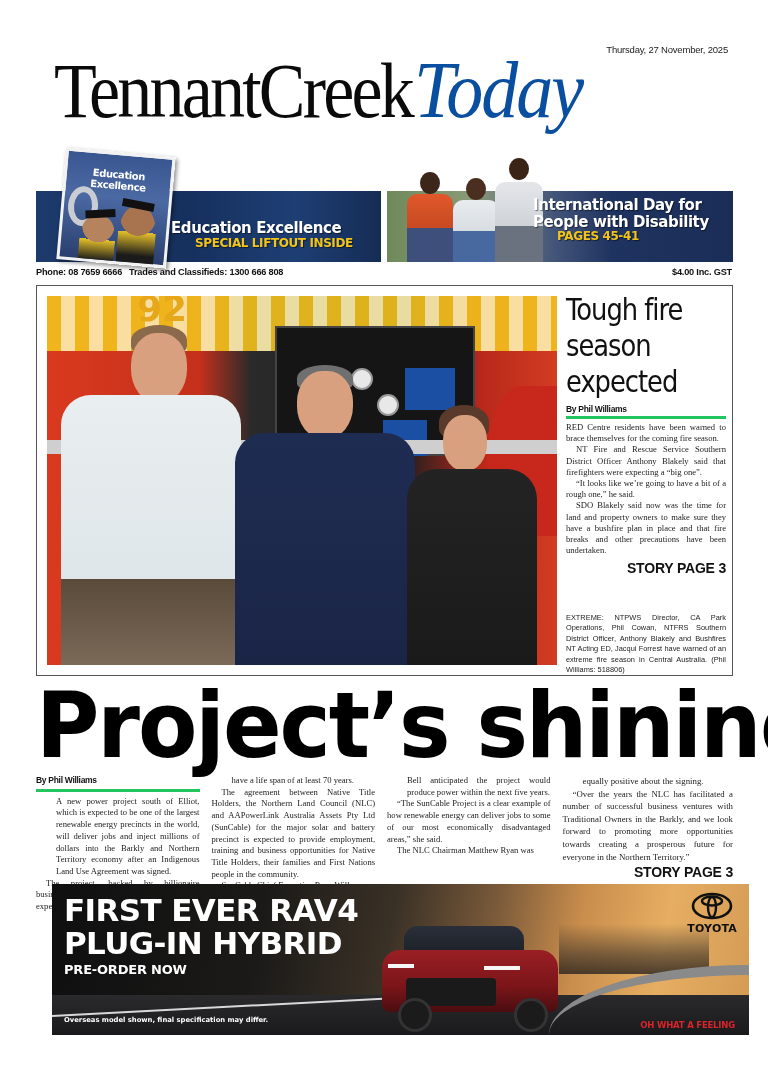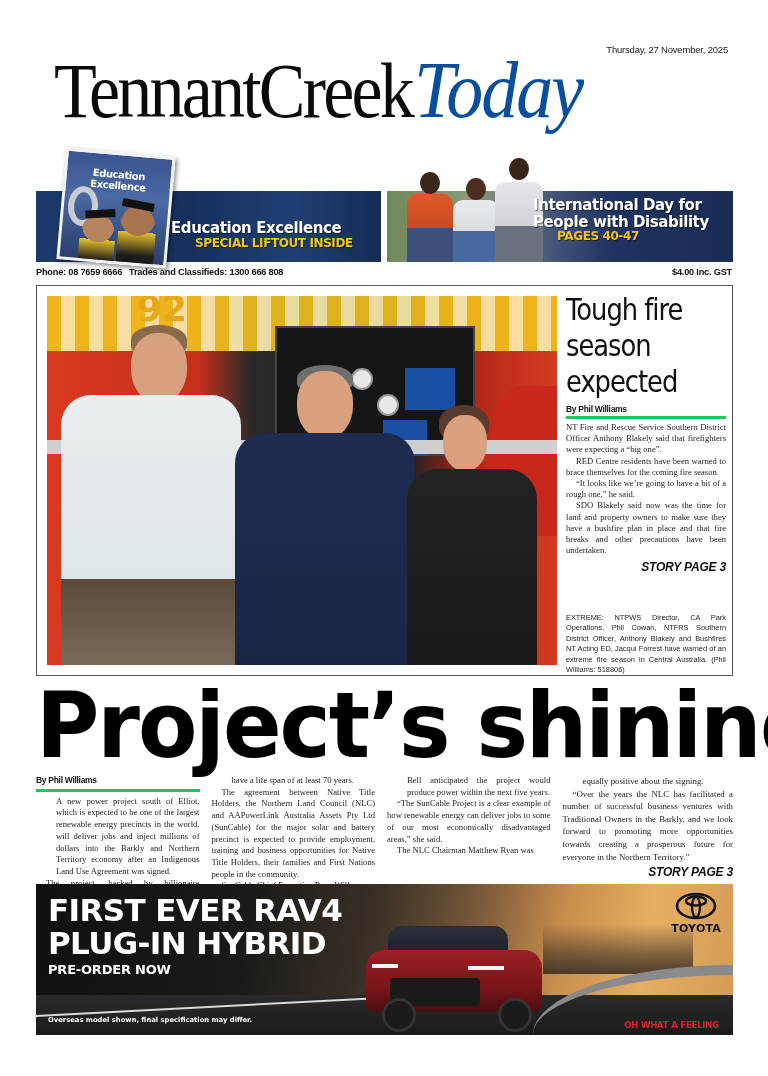--- a/index.html
+++ b/index.html
@@ -55,33 +55,33 @@
   .fig .face { position: absolute; border-radius: 45% 45% 48% 48%; background: #d8a07e; }
   .fig .hair { position: absolute; border-radius: 50% 50% 30% 30%; }
   .fig .body { position: absolute; bottom: 0; border-radius: 30px 30px 0 0; }
 
   .side { position: absolute; top: 0; left: 529px; width: 160px; }
   .side-headline { font-family: "DejaVu Sans", sans-serif; font-size: 30px; line-height: 36px; color: #111; letter-spacing: -1.2px; transform: scaleX(0.86); transform-origin: left; margin-top: 6px; white-space: nowrap; }
   .byline { font-family: "Liberation Sans", sans-serif; font-weight: bold; font-size: 8.5px; color: #111; border-bottom: 3px solid #22c55e; padding-bottom: 2px; margin-top: 4px; letter-spacing: -0.3px; }
   .side-body { font-family: "Liberation Serif", serif; font-size: 8.6px; line-height: 11.2px; color: #222; text-align: justify; margin-top: 3px; }
   .side-body p { text-indent: 10px; }
   .side-body p:first-child { text-indent: 0; }
-  .story-ref { font-family: "Liberation Sans", sans-serif; font-weight: bold; font-size: 12px; text-align: right; margin-top: 4px; color: #111; letter-spacing: -0.2px; font-style: italic; }
+  .story-ref { font-family: "Liberation Sans", sans-serif; font-weight: bold; font-size: 14px; text-align: right; margin-top: 4px; color: #111; letter-spacing: -0.2px; }
   .caption { position: absolute; left: 529px; top: 327px; width: 160px; font-family: "Liberation Sans", sans-serif; font-size: 7.4px; line-height: 10.4px; color: #222; text-align: justify; }
 
   
   .lead-headline { position: absolute; top: 680px; left: 36px; width: 700px; font-family: "DejaVu Sans", sans-serif; font-weight: bold; font-size: 84px; line-height: 1; letter-spacing: -2px; color: #000; transform: scaleX(1.03) scaleY(1.08); transform-origin: left top; white-space: nowrap; }
   .cols { position: absolute; top: 775px; left: 36px; width: 697px; display: flex; gap: 12px; }
   .col { width: 165px; font-family: "Liberation Serif", serif; font-size: 8.6px; line-height: 11.7px; color: #222; text-align: justify; }
   .col p { text-indent: 10px; }
   .col p.noindent { text-indent: 0; margin-left: 20px; }
   .col .byline { margin-top: 0; margin-bottom: 4px; }
 
   
-  .ad { position: absolute; top: 884px; left: 36px; width: 697px; height: 151px; overflow: hidden; background: linear-gradient(100deg, #0f0f10 0%, #1b1a18 30%, #3a3126 48%, #7a5a3a 62%, #c98d4c 74%, #e6ae62 86%, #d39a55 100%); }
+  .ad { position: absolute; top: 884px; left: 52px; width: 697px; height: 151px; overflow: hidden; background: linear-gradient(100deg, #0f0f10 0%, #1b1a18 30%, #3a3126 48%, #7a5a3a 62%, #c98d4c 74%, #e6ae62 86%, #d39a55 100%); }
   .ad .road { position: absolute; bottom: 0; left: 0; right: 0; height: 40px; background: linear-gradient(180deg, #2a2a2c 0%, #1a1a1c 100%); }
   .ad .roadline { position: absolute; bottom: 18px; left: 0; width: 360px; height: 2px; background: #d8d8d8; transform: rotate(-3deg); transform-origin: left; }
   .ad .rail { position: absolute; bottom: 0; right: 0; width: 200px; height: 70px; border-top: 10px solid #8a8a8a; border-radius: 100% 0 0 0; }
   .ad .city { position: absolute; right: 40px; top: 40px; width: 150px; height: 50px; background: linear-gradient(180deg, transparent 0%, rgba(60,50,40,0.6) 60%, rgba(40,35,30,0.8) 100%); }
   .ad-h1 { position: absolute; left: 12px; top: 10px; font-family: "DejaVu Sans", sans-serif; font-weight: bold; font-size: 31px; line-height: 33px; color: #fff; letter-spacing: -0.6px; }
   .ad-h2 { position: absolute; left: 12px; top: 78px; font-family: "DejaVu Sans", sans-serif; font-weight: bold; font-size: 13px; color: #fff; letter-spacing: -0.2px; }
   .ad-note { position: absolute; left: 12px; top: 132px; font-family: "DejaVu Sans", sans-serif; font-weight: bold; font-size: 6.8px; color: #fff; }
   .car { position: absolute; left: 322px; top: 38px; width: 185px; height: 110px; }
   .car .body { position: absolute; left: 8px; top: 28px; width: 176px; height: 62px; background: linear-gradient(180deg, #9a1f24 0%, #7a1519 60%, #4a0d10 100%); border-radius: 18px 18px 8px 8px; }
   .car .roof { position: absolute; left: 30px; top: 4px; width: 120px; height: 34px; background: linear-gradient(180deg, #2a2f3a 0%, #1a1d24 100%); border-radius: 14px 14px 0 0; }
@@ -127,21 +127,21 @@
       <div class="shirt" style="top:26px; background:linear-gradient(180deg,#e8ecef 0%,#d8dde2 50%,#4868a0 50%);"></div>
     </div>
     <div class="person" style="left:108px; width:48px; height:104px;">
       <div class="head" style="top:0; background:#3a2418;"></div>
       <div class="shirt" style="top:24px; background:linear-gradient(180deg,#e4e6ea 0%,#cfd3d8 55%,#6a7280 55%);"></div>
     </div>
   </div>
   <div class="promo-text">
     <span class="promo-white">International Day for</span>
     <span class="promo-white">People with Disability</span>
-    <span class="promo-yellow">PAGES 40-47</span>
+    <span class="promo-yellow">PAGES 45-41</span>
   </div>
 </div>
 
 <div class="infobar">
   <div class="contact">
     <span>Phone: 08 7659 6666</span><span>Trades and Classifieds: 1300 666 808</span>
   </div>
   <div>$4.00 Inc. GST</div>
 </div>
 
@@ -179,22 +179,22 @@
   </div>
 
   <div class="side">
     <div class="side-headline">
       <div>Tough fire</div>
       <div>season</div>
       <div>expected</div>
     </div>
     <div class="byline">By Phil Williams</div>
     <div class="side-body">
+      <p>RED Centre residents have been warned to brace themselves for the coming fire season.</p>
       <p>NT Fire and Rescue Service Southern District Officer Anthony Blakely said that firefighters were expecting a “big one”.</p>
-      <p>RED Centre residents have been warned to brace themselves for the coming fire season.</p>
       <p>“It looks like we’re going to have a bit of a rough one,” he said.</p>
       <p>SDO Blakely said now was the time for land and property owners to make sure they have a bushfire plan in place and that fire breaks and other precautions have been undertaken.</p>
     </div>
     <div class="story-ref">STORY PAGE 3</div>
   </div>
   <div class="caption">EXTREME: NTPWS Director, CA Park Operations, Phil Cowan, NTFRS Southern District Officer, Anthony Blakely and Bushfires NT Acting ED, Jacqui Forrest have warned of an extreme fire season in Central Australia. (Phil Williams: 518806)</div>
 </div>
 
 <div class="lead-headline">Project’s shining</div>
 

